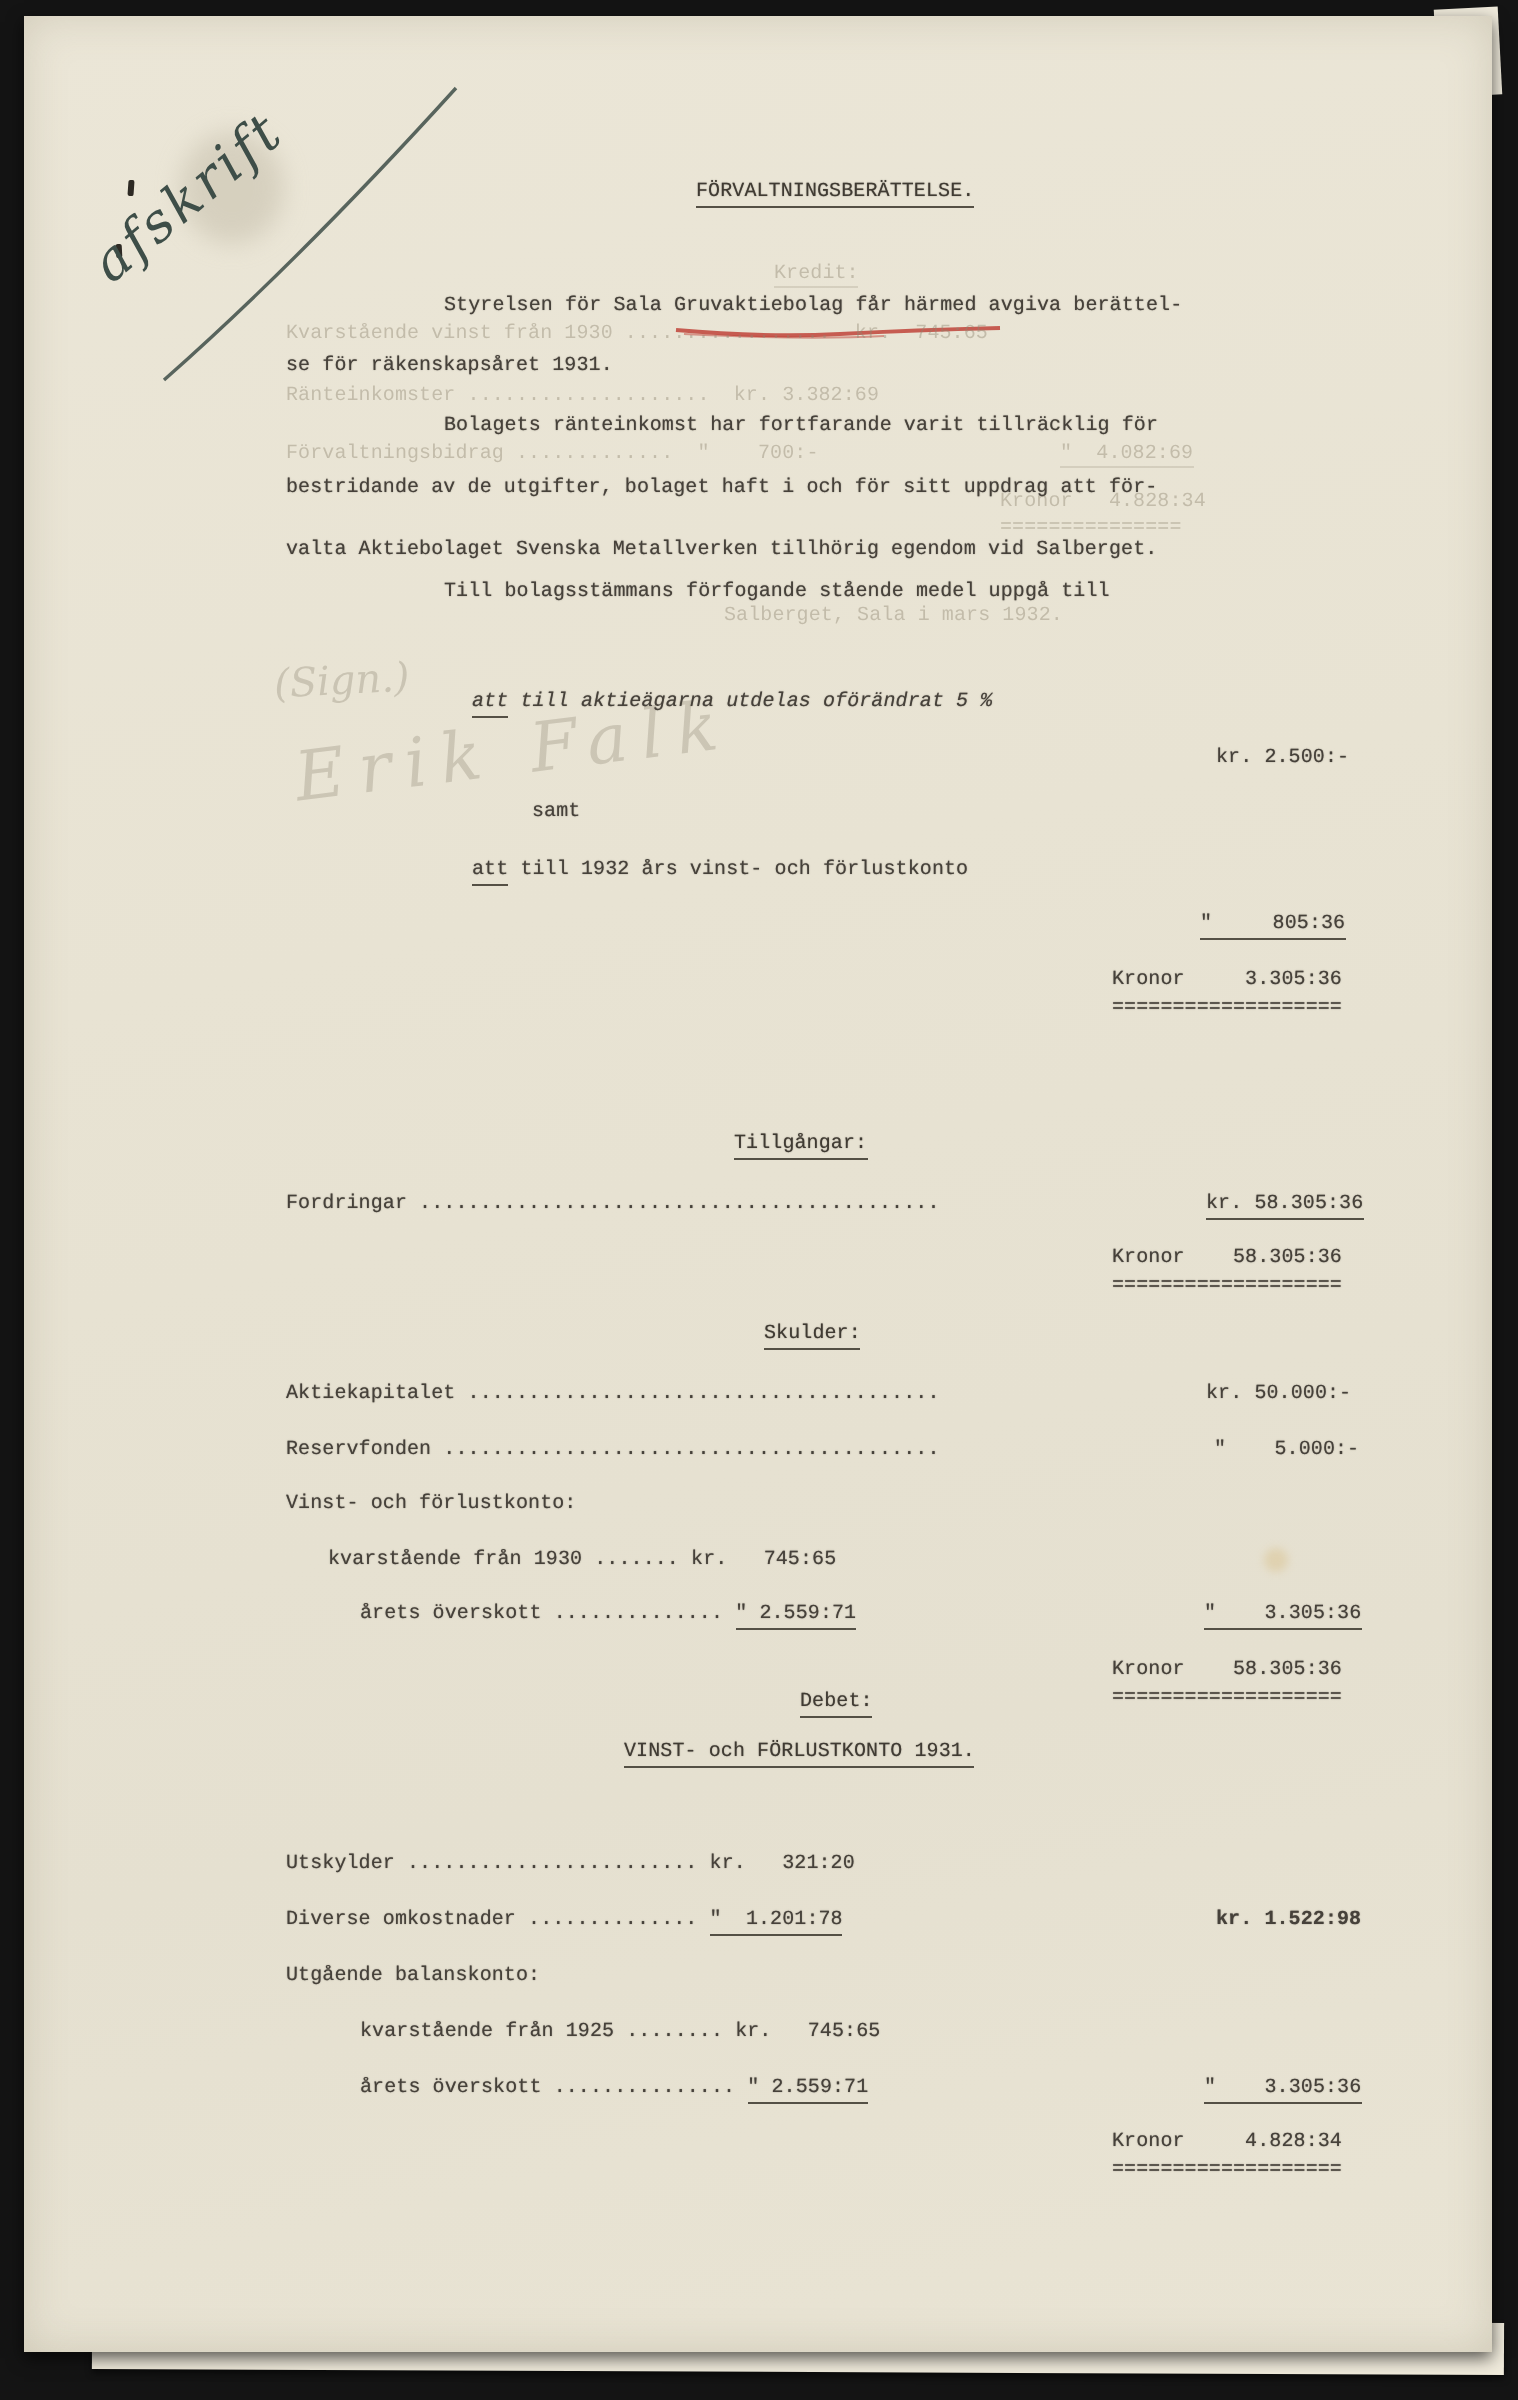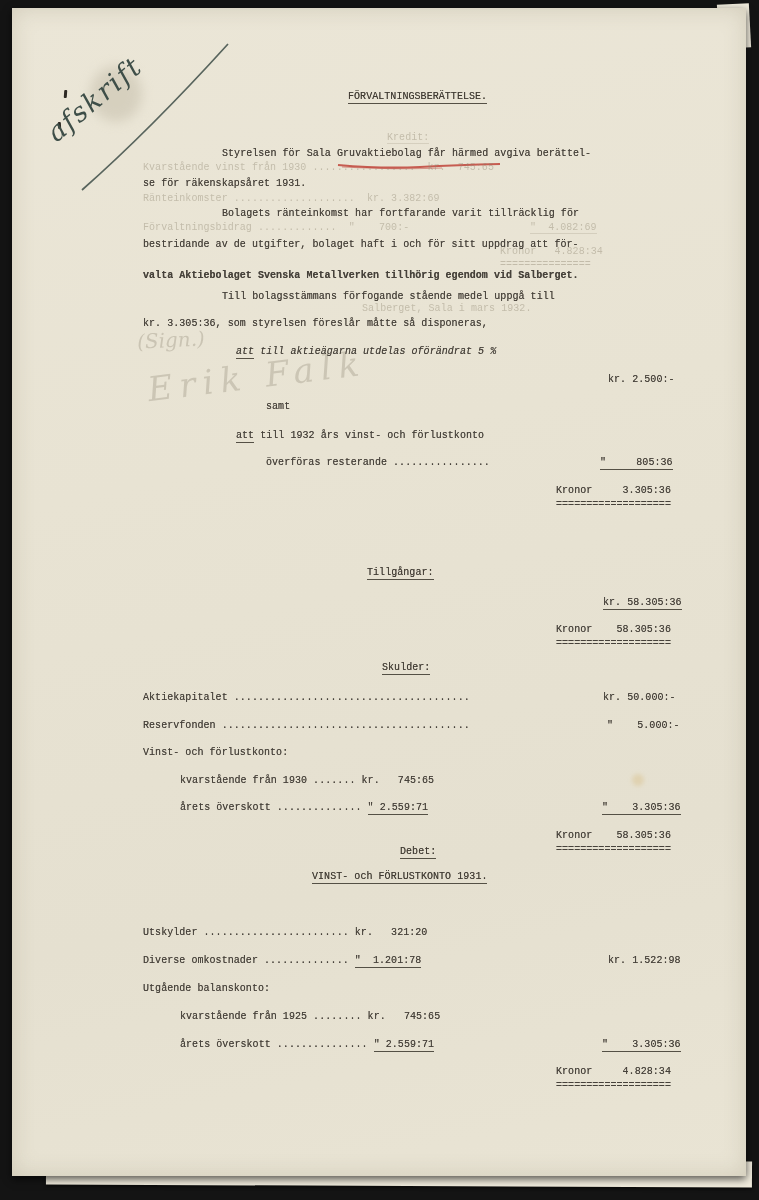--- a/index.html
+++ b/index.html
@@ -58,55 +58,54 @@
     <div class="tl ghost" style="left:350px;top:293px;">Salberget, Sala i mars 1932.</div>
     <div class="ghw" style="left:125px;top:320px;font-size:20px;opacity:.32;transform:rotate(-3deg);">(Sign.)</div>
     <div class="ghw" style="left:135px;top:348px;font-size:34px;letter-spacing:7px;opacity:.30;transform:rotate(-7deg);">Erik Falk</div>
 
     <div class="tl hd" style="left:336px;top:81px;"><span class="hu">FÖRVALTNINGSBERÄTTELSE.</span></div>
 
     <div class="tl" style="left:210px;top:138px;"><span>Styrelsen för </span><span>Sala Gruvaktiebolag</span><span> får härmed avgiva berättel-</span></div>
     <div class="tl" style="left:131px;top:168px;">se för räkenskapsåret 1931.</div>
     <div class="tl" style="left:210px;top:198px;">Bolagets ränteinkomst har fortfarande varit tillräcklig för</div>
     <div class="tl" style="left:131px;top:229px;">bestridande av de utgifter, bolaget haft i och för sitt uppdrag att för-</div>
-    <div class="tl" style="left:131px;top:260px;font-weight:bold;">valta Aktiebolaget Svenska Metallverken tillhörig egendom vid Salberget.</div>
+    <div class="tl" style="left:131px;top:260px;">valta Aktiebolaget Svenska Metallverken tillhörig egendom vid Salberget.</div>
     <div class="tl" style="left:210px;top:281px;">Till bolagsstämmans förfogande stående medel uppgå till</div>
-    <div class="tl" style="left:131px;top:308px;">kr. 3.305:36, som styrelsen föreslår måtte så disponeras,</div>
 
     <div class="tl" style="left:224px;top:336px;font-style:italic;"><span class="u">att</span><span> till aktieägarna utdelas oförändrat 5 %</span></div>
     <div class="tl" style="left:596px;top:364px;">kr. 2.500:-</div>
     <div class="tl" style="left:254px;top:391px;">samt</div>
     <div class="tl" style="left:224px;top:420px;"><span class="u">att</span><span> till 1932 års vinst- och förlustkonto</span></div>
-    <div class="tl" style="left:254px;top:447px;">överföras resterande ................</div>
     <div class="tl" style="left:588px;top:447px;"><span class="u">"     805:36</span></div>
     <div class="tl" style="left:544px;top:475px;text-align:right;">Kronor     3.305:36</div>
     <div class="tl" style="left:544px;top:489px;">===================</div>
 
     <div class="tl hd" style="left:355px;top:557px;"><span class="hu">Tillgångar:</span></div>
+    <div class="tl" style="left:131px;top:587px;">Fordringar ...........................................</div>
     <div class="tl" style="left:591px;top:587px;"><span class="u">kr. 58.305:36</span></div>
     <div class="tl" style="left:544px;top:614px;">Kronor    58.305:36</div>
     <div class="tl" style="left:544px;top:628px;">===================</div>
 
     <div class="tl hd" style="left:370px;top:652px;"><span class="hu">Skulder:</span></div>
     <div class="tl" style="left:131px;top:682px;">Aktiekapitalet .......................................</div>
     <div class="tl" style="left:591px;top:682px;">kr. 50.000:-</div>
     <div class="tl" style="left:131px;top:710px;">Reservfonden .........................................</div>
     <div class="tl" style="left:595px;top:710px;">"    5.000:-</div>
     <div class="tl" style="left:131px;top:737px;">Vinst- och förlustkonto:</div>
-    <div class="tl" style="left:168px;top:765px;text-align:center;">kvarstående från 1930 ....... kr.   745:65</div>
+    <div class="tl" style="left:152px;top:765px;text-align:center;">kvarstående från 1930 ....... kr.   745:65</div>
     <div class="tl" style="left:168px;top:792px;"><span>årets överskott .............. </span><span class="u">" 2.559:71</span></div>
     <div class="tl" style="left:590px;top:792px;"><span class="u">"    3.305:36</span></div>
     <div class="tl" style="left:544px;top:820px;">Kronor    58.305:36</div>
     <div class="tl" style="left:544px;top:834px;">===================</div>
 
     <div class="tl hd" style="left:300px;top:861px;"><span class="hu">VINST- och FÖRLUSTKONTO 1931.</span></div>
     <div class="tl hd" style="left:388px;top:836px;"><span class="hu">Debet:</span></div>
     <div class="tl" style="left:131px;top:917px;">Utskylder ........................ kr.   321:20</div>
     <div class="tl" style="left:131px;top:945px;"><span>Diverse omkostnader .............. </span><span class="u">"  1.201:78</span></div>
-    <div class="tl" style="left:596px;top:945px;">kr. 1.522:98</div>
+    <div class="tl" style="left:596px;top:945px;font-weight:bold;">kr. 1.522:98</div>
     <div class="tl" style="left:131px;top:973px;">Utgående balanskonto:</div>
     <div class="tl" style="left:168px;top:1001px;">kvarstående från 1925 ........ kr.   745:65</div>
     <div class="tl" style="left:168px;top:1029px;"><span>årets överskott ............... </span><span class="u">" 2.559:71</span></div>
     <div class="tl" style="left:590px;top:1029px;"><span class="u">"    3.305:36</span></div>
     <div class="tl" style="left:544px;top:1056px;">Kronor     4.828:34</div>
     <div class="tl" style="left:544px;top:1070px;">===================</div>
 
   </div>
 </div>
 

